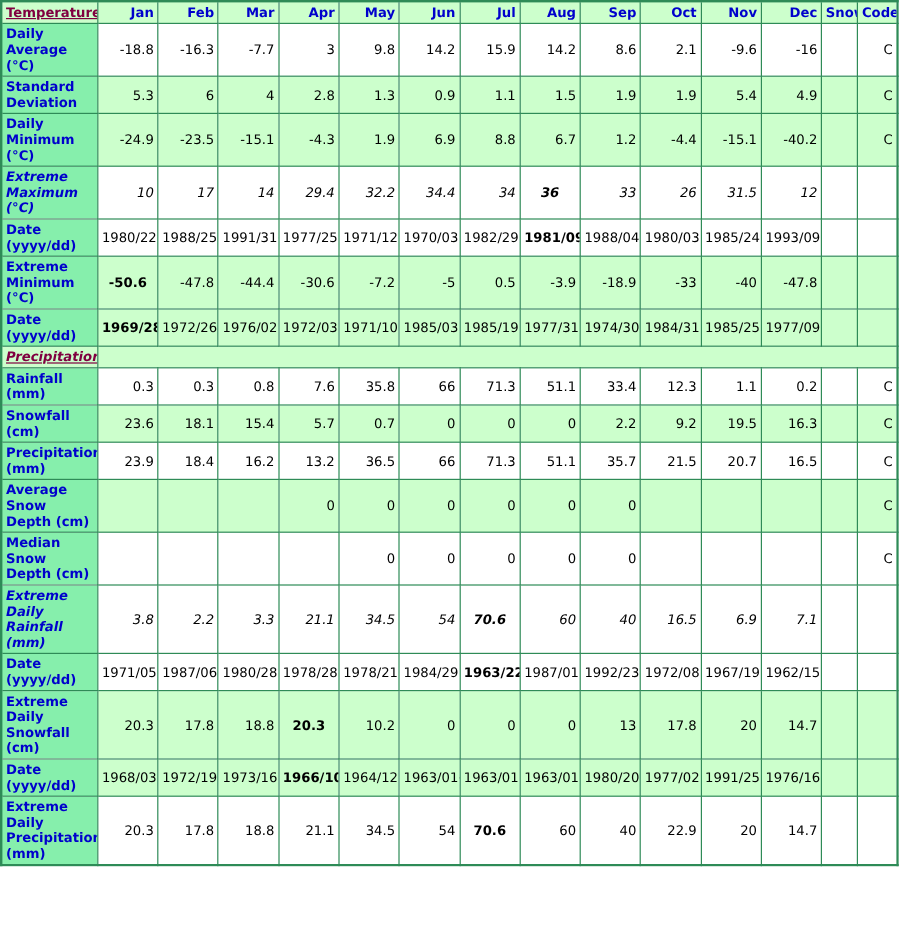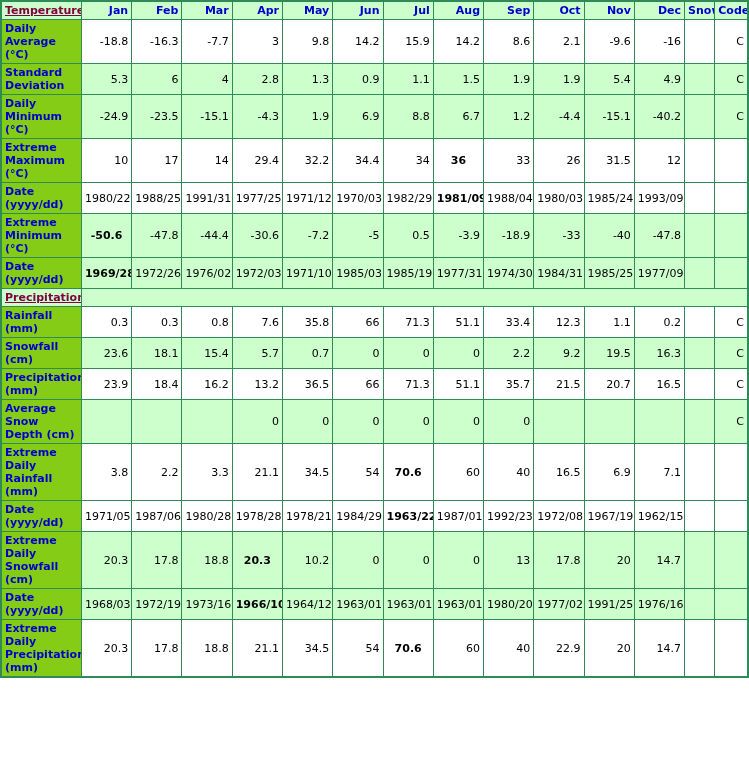--- a/index.html
+++ b/index.html
@@ -56,25 +56,25 @@
   
   td.val{
     text-align:right;
     color:#000000;
     font-size:11px;
     white-space:nowrap;
   }
   td.val.code{ text-align:right; }
   tr.white td{ background:#ffffff; }
   tr.green td{ background:#ccffcc; }
-  tr.white td.rowlabel, tr.green td.rowlabel{ background:#84cc16; }
+  tr.white td.rowlabel, tr.green td.rowlabel{ background:#86efac; }
   td.bold{ font-weight:bold;text-align:center; }
   tr.sectionrow td{ background:#ccffcc; }
   
-  tr.topsep td{ border-top:2px solid #2e8b57; }
+  tr.topsep td{ border-top:2px solid #2e8b57;font-style:italic; }
 </style>
 </head>
 <body>
 
 <table id="climate-table">
   <colgroup>
     <col style="width:80px">
     <col style="width:50px">
       <col style="width:50px">
       <col style="width:50px">
@@ -292,20 +292,37 @@
         <td class="val">0</td>
         <td class="val">0</td>
         <td class="val">0</td>
         <td class="val">0</td>
         <td class="val"></td>
         <td class="val"></td>
         <td class="val"></td>
         <td class="val"></td>
         <td class="val code">C</td>
       </tr>
+      <tr class="white">
+        <td class="rowlabel">Median Snow Depth (cm)</td>
+        <td class="val"></td>
+        <td class="val"></td>
+        <td class="val"></td>
+        <td class="val"></td>
+        <td class="val">0</td>
+        <td class="val">0</td>
+        <td class="val">0</td>
+        <td class="val">0</td>
+        <td class="val">0</td>
+        <td class="val"></td>
+        <td class="val"></td>
+        <td class="val"></td>
+        <td class="val"></td>
+        <td class="val code">C</td>
+      </tr>
       <tr class="white topsep">
         <td class="rowlabel">Extreme Daily Rainfall (mm)</td>
         <td class="val">3.8</td>
         <td class="val">2.2</td>
         <td class="val">3.3</td>
         <td class="val">21.1</td>
         <td class="val">34.5</td>
         <td class="val">54</td>
         <td class="val bold">70.6</td>
         <td class="val">60</td>

